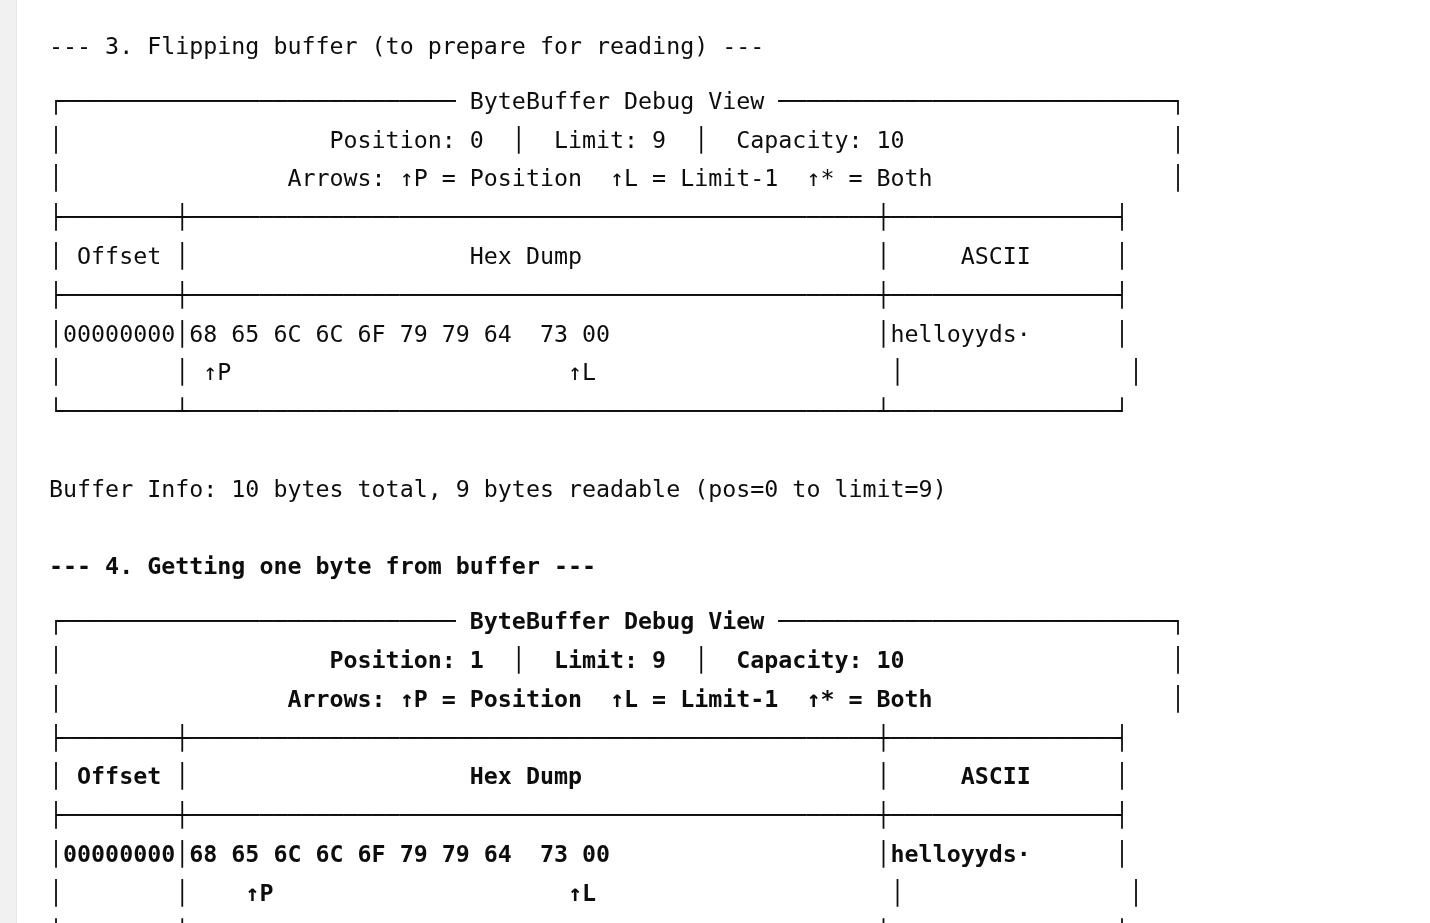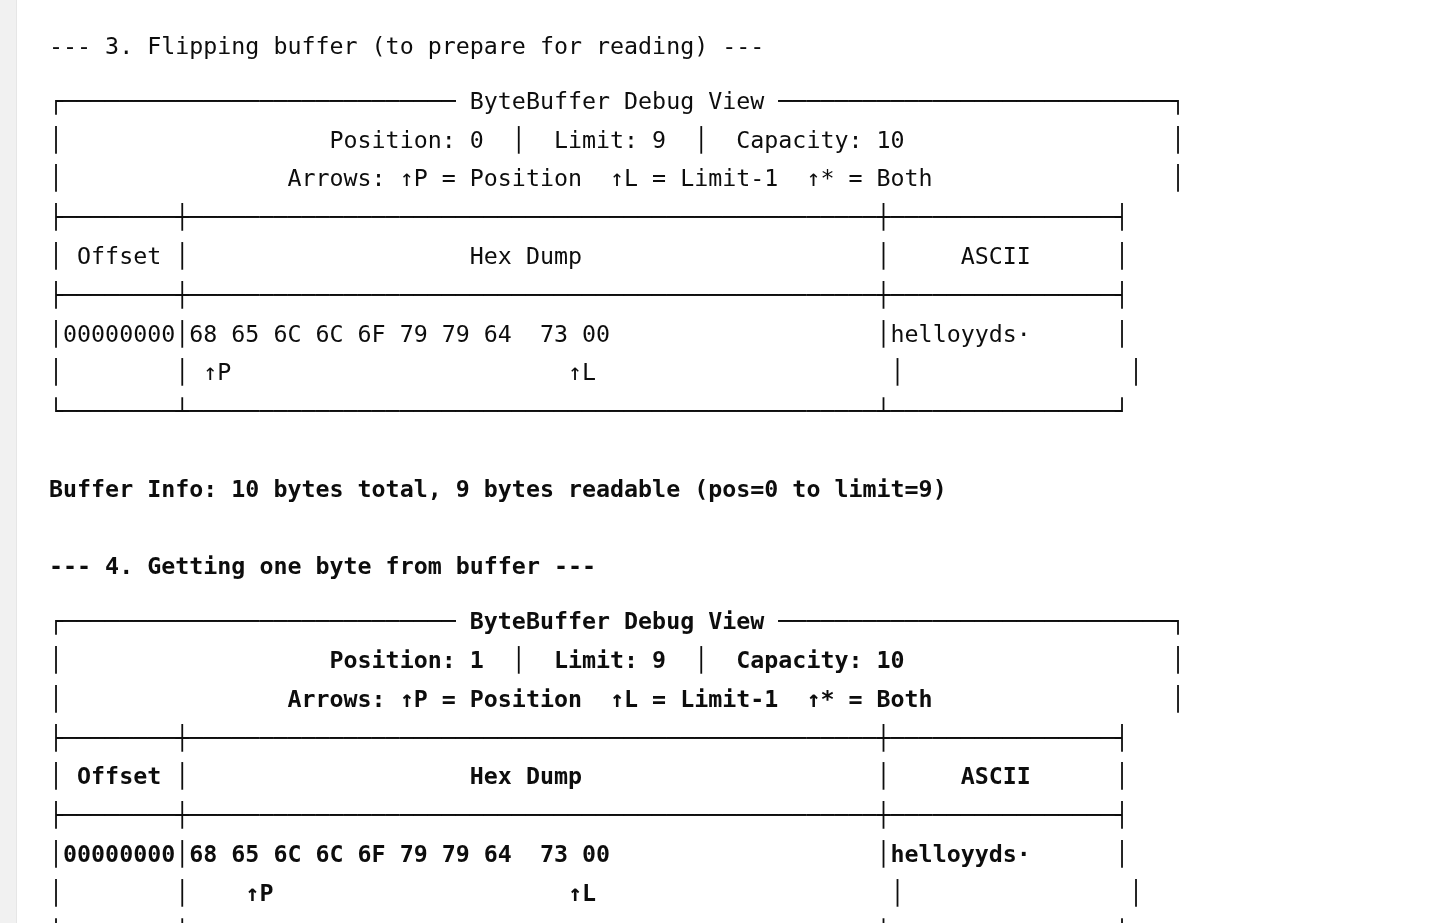--- a/index.html
+++ b/index.html
@@ -30,21 +30,21 @@
     left: 33px;
     top: 11px;
   }
   pre {
     margin: 16px;
     padding: 0;
     font: inherit;
     white-space: pre;
   }
   .step-gap { margin-top: 38.8px; font-weight: bold; }   
-  .info-gap { margin-top: 38.8px; font-weight: bold; }   
+  .info-gap { margin-top: 38.8px; }   
 </style>
 </head>
 <body>
 
 <div class="gutter"></div>
 
 <main>
 
   <section>
     <pre>--- 3. Flipping buffer (to prepare for reading) ---</pre>

